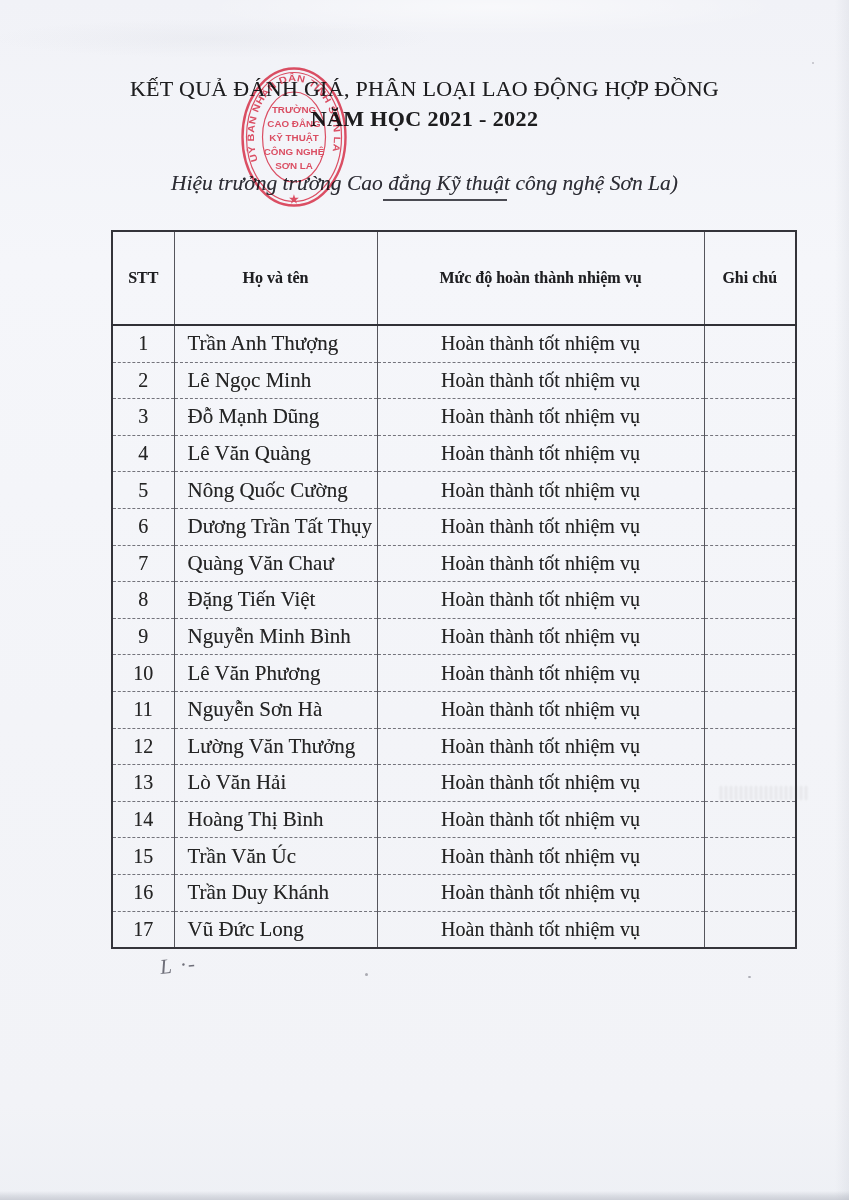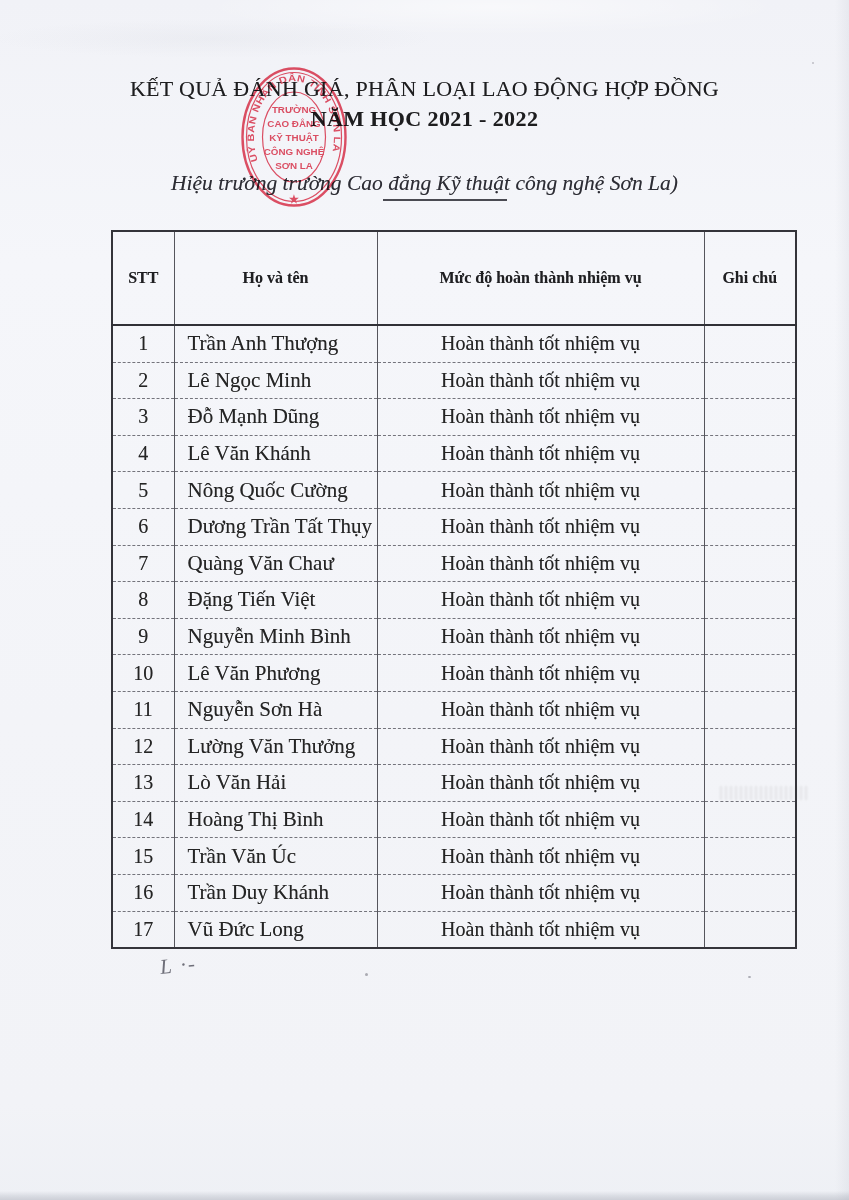--- a/index.html
+++ b/index.html
@@ -140,21 +140,21 @@
       <td class="c-note"></td>
     </tr>
         <tr>
       <td class="c-stt">3</td>
       <td class="c-name">Đỗ Mạnh Dũng</td>
       <td class="c-level">Hoàn thành tốt nhiệm vụ</td>
       <td class="c-note"></td>
     </tr>
         <tr>
       <td class="c-stt">4</td>
-      <td class="c-name">Lê Văn Khánh</td>
+      <td class="c-name">Lê Văn Quàng</td>
       <td class="c-level">Hoàn thành tốt nhiệm vụ</td>
       <td class="c-note"></td>
     </tr>
         <tr>
       <td class="c-stt">5</td>
       <td class="c-name">Nông Quốc Cường</td>
       <td class="c-level">Hoàn thành tốt nhiệm vụ</td>
       <td class="c-note"></td>
     </tr>
         <tr>

